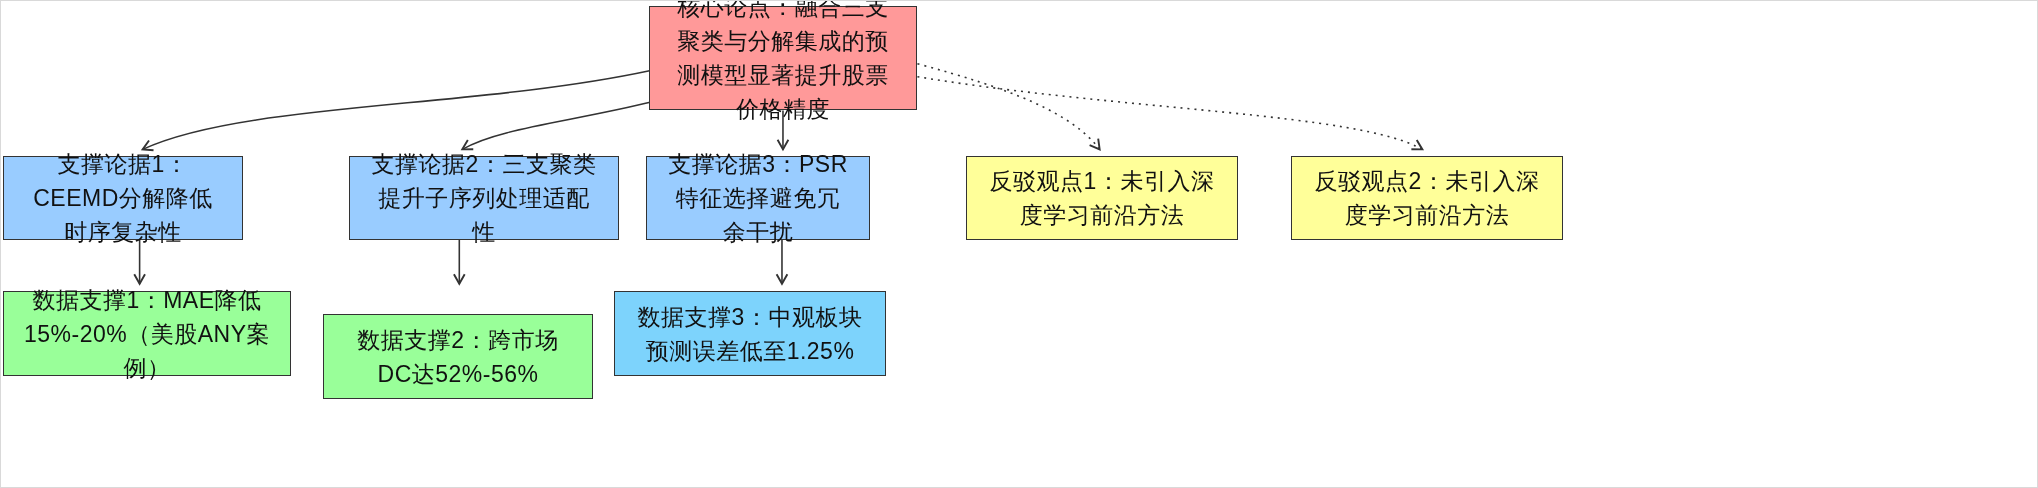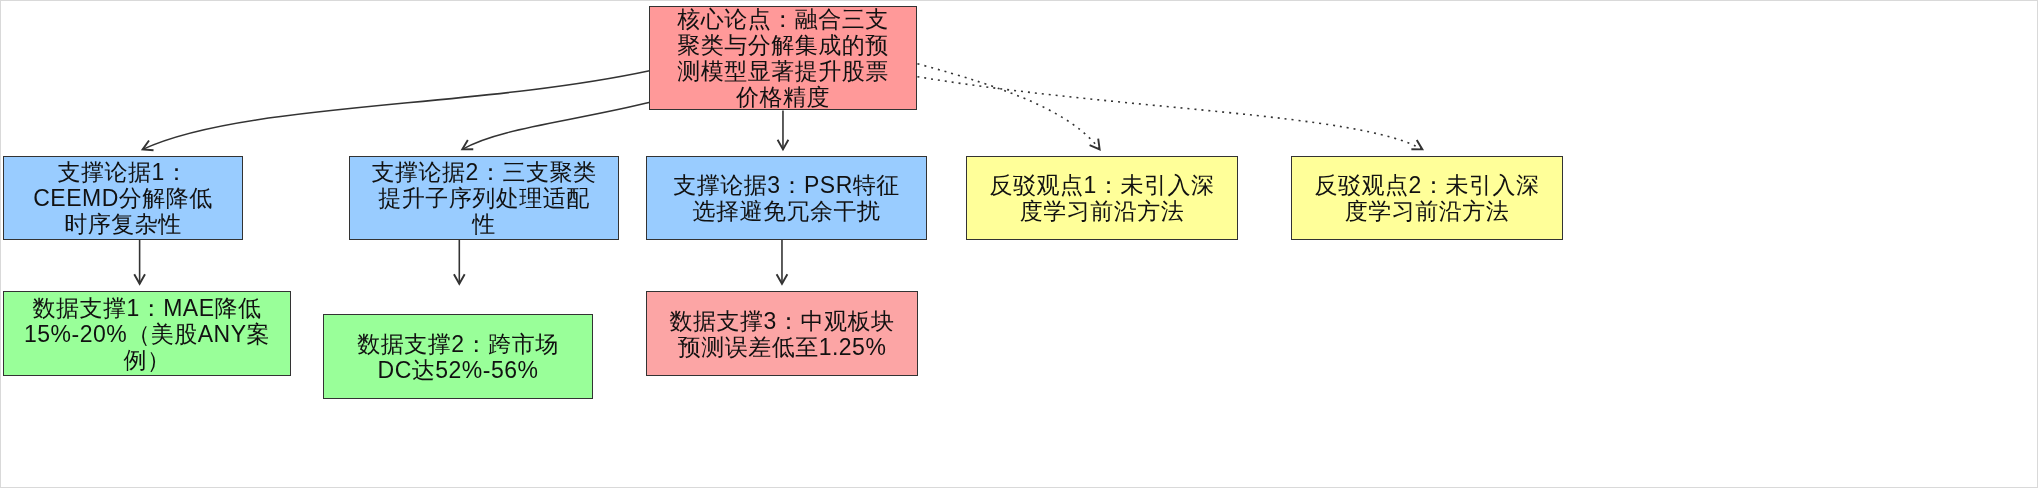--- a/index.html
+++ b/index.html
@@ -23,21 +23,21 @@
   }
   .node {
     position: absolute;
     border: 1px solid #333333;
     display: flex;
     align-items: center;
     justify-content: center;
     text-align: center;
     padding: 8px 18px;
     font-size: 23px;
-    line-height: 26px;
+    line-height: 34px;
     color: #111111;
     letter-spacing: 0.5px;
   }
   .edge {
     fill: none;
     stroke: #333333;
     stroke-width: 1.6;
   }
   .edge.dotted {
     stroke-dasharray: 2 5;
@@ -64,25 +64,25 @@
     <path class="edge" d="M 457 240 L 457 284" marker-end="url(#arrow)"></path>
     <path class="edge" d="M 781 240 L 781 284" marker-end="url(#arrow)"></path>
   </svg>
 
   <div class="node" style="left: 648px; top: 5px; width: 268px; height: 104px; background-color: rgb(255, 153, 153);">核心论点：融合三支聚类与分解集成的预测模型显著提升股票价格精度</div>
 
   <div class="node" style="left: 2px; top: 155px; width: 240px; height: 84px; background-color: rgb(153, 204, 255);">支撑论据1：CEEMD分解降低时序复杂性</div>
 
   <div class="node" style="left: 322px; top: 155px; width: 270px; height: 84px; background-color: rgb(153, 204, 255); margin-left: 26px;">支撑论据2：三支聚类提升子序列处理适配性</div>
 
-  <div class="node" style="left: 645px; top: 155px; width: 281px; height: 84px; background-color: rgb(153, 204, 255);">支撑论据3：PSR特征选择避免冗余干扰</div>
+  <div class="node" style="left: 645px; top: 155px; width: 224px; height: 84px; background-color: rgb(153, 204, 255);">支撑论据3：PSR特征选择避免冗余干扰</div>
 
   <div class="node" style="left: 965px; top: 155px; width: 272px; height: 84px; background-color: rgb(255, 255, 153);">反驳观点1：未引入深度学习前沿方法</div>
 
   <div class="node" style="left: 1290px; top: 155px; width: 272px; height: 84px; background-color: rgb(255, 255, 153);">反驳观点2：未引入深度学习前沿方法</div>
 
   <div class="node" style="left: 2px; top: 290px; width: 288px; height: 85px; background-color: rgb(153, 255, 153); text-align: center;">数据支撑1：MAE降低15%-20%（美股ANY案例）</div>
 
   <div class="node" style="left: 322px; top: 290px; width: 270px; height: 85px; background-color: rgb(153, 255, 153); margin-top: 23px;">数据支撑2：跨市场DC达52%-56%</div>
 
-  <div class="node" style="left: 645px; top: 290px; width: 272px; height: 85px; background-color: #fca5a5;">数据支撑3：中观板块预测误差低至1.25%</div>
+  <div class="node" style="left: 613px; top: 290px; width: 272px; height: 85px; background-color: #7dd3fc;">数据支撑3：中观板块预测误差低至1.25%</div>
 
 </div>
 
 </body></html>

